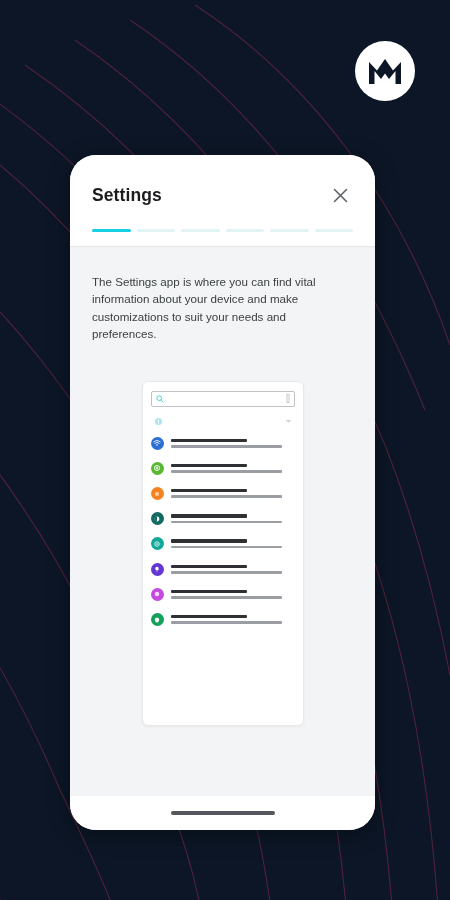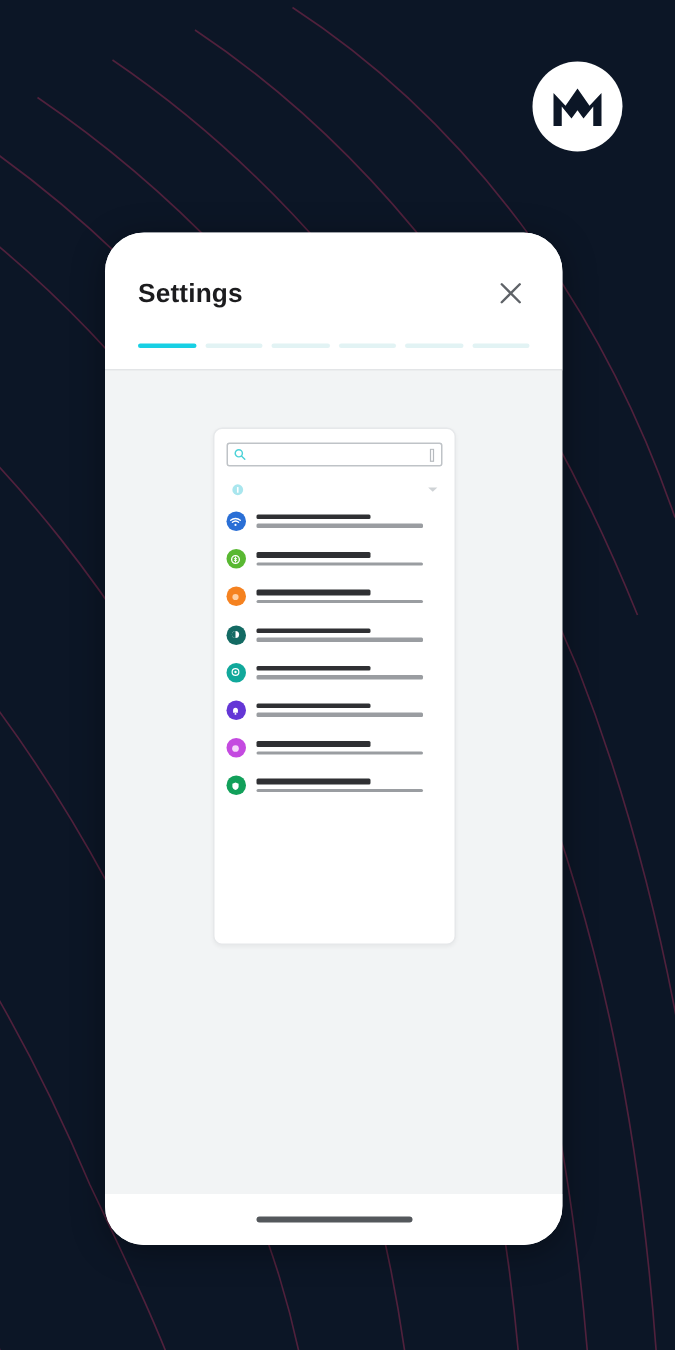--- a/index.html
+++ b/index.html
@@ -233,20 +233,21 @@
       <div class="seg" style="background: rgb(226, 243, 244);"></div>
       <div class="seg" style="background: rgb(226, 243, 244);"></div>
       <div class="seg" style="background: rgb(226, 243, 244);"></div>
       <div class="seg" style="background: rgb(226, 243, 244);"></div>
       <div class="seg" style="background: rgb(226, 243, 244);"></div>
     </div>
   </div>
 
   <div id="divider"></div>
 
+  <div id="body-copy">The Settings app is where you can find vital information about your device and make customizations to suit your needs and preferences.</div>
 
   <div id="mock-wrap">
     <div id="mock-panel">
 
       <div id="mock-search">
         <svg width="8" height="8" viewBox="0 0 10 10" aria-hidden="true">
           <circle cx="4" cy="4" r="3" fill="none" stroke="#4cd2d8" stroke-width="1.2"></circle>
           <line x1="6.2" y1="6.2" x2="9" y2="9" stroke="#4cd2d8" stroke-width="1.2" stroke-linecap="round"></line>
         </svg>
         <div class="sfill"></div>

